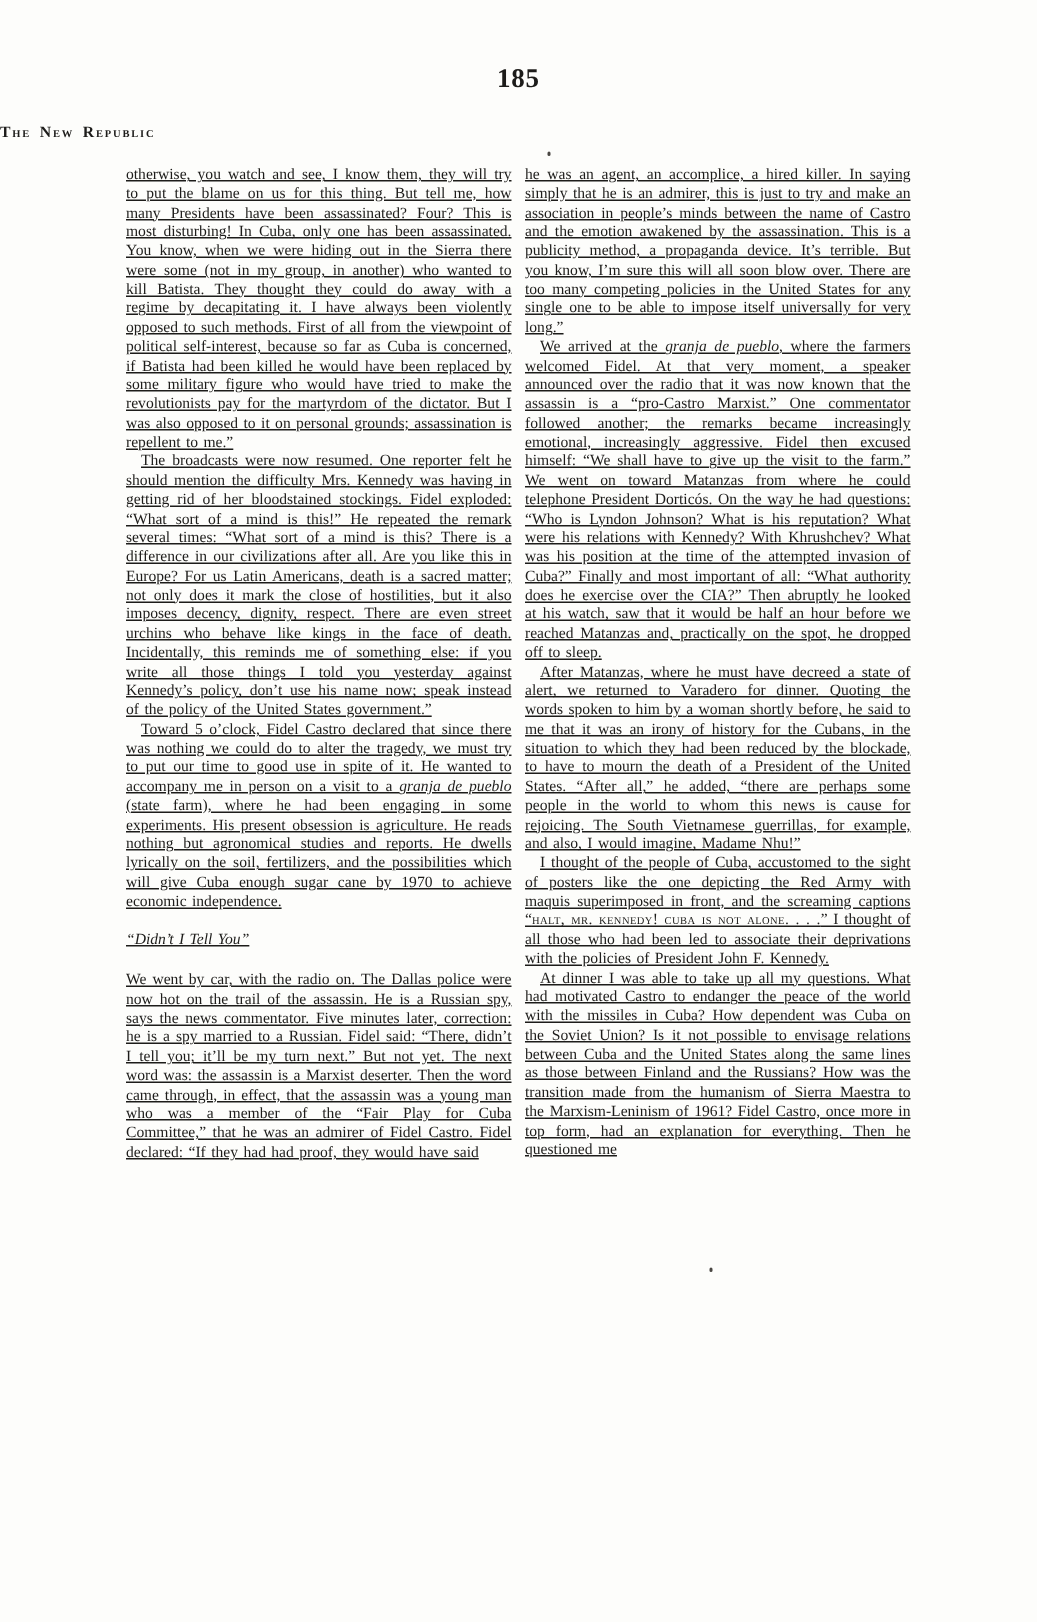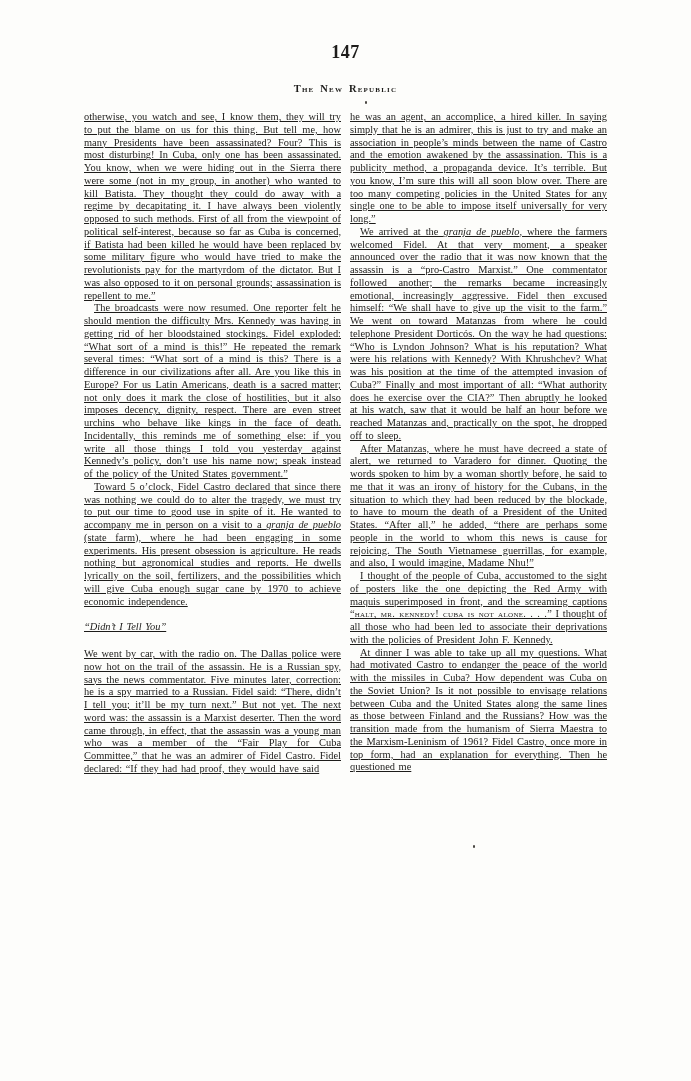--- a/index.html
+++ b/index.html
@@ -24,21 +24,21 @@
     text-align: center;
     font-size: 18px;
     font-weight: 600;
     letter-spacing: 0.5px;
   }
   .masthead {
     position: absolute;
     top: 83px;
     left: 0;
     width: 100%;
-    text-align: center;
+    text-align: left;
     font-variant: small-caps;
     font-weight: 700;
     font-size: 10.5px;
     letter-spacing: 1.2px;
     word-spacing: 2px;
   }
   .text-block {
     position: absolute;
     top: 111px;
     left: 84px;
@@ -74,21 +74,21 @@
     background: #4a4743;
     border-radius: 1px;
   }
   .speck-1 { left: 365px; top: 101px; }
   .speck-2 { left: 473px; top: 845px; }
 </style>
 </head>
 <body>
 
 <div class="page">
-  <div class="page-number">147</div>
+  <div class="page-number">185</div>
   <div class="masthead">The New Republic</div>
   <div class="speck speck-1"></div>
   <div class="text-block">
     <div class="col">
         <p class="body"><span>otherwise, you watch and see, I know them, they will try to put the blame on us for this thing. But tell me, how many Presidents have been assassinated? Four? This is most disturbing! In Cuba, only one has been assassinated. You know, when we were hiding out in the Sierra there were some (not in my group, in another) who wanted to kill Batista. They thought they could do away with a regime by decapitating it. I have always been violently opposed to such methods. First of all from the viewpoint of political self-interest, because so far as Cuba is concerned, if Batista had been killed he would have been replaced by some military figure who would have tried to make the revolutionists pay for the martyrdom of the dictator. But I was also opposed to it on personal grounds; assassination is repellent to me.”</span></p>
         <p class="body-indent"><span>The broadcasts were now resumed. One reporter felt he should mention the difficulty Mrs. Kennedy was having in getting rid of her bloodstained stockings. Fidel exploded: “What sort of a mind is this!” He repeated the remark several times: “What sort of a mind is this? There is a difference in our civilizations after all. Are you like this in Europe? For us Latin Americans, death is a sacred matter; not only does it mark the close of hostilities, but it also imposes decency, dignity, respect. There are even street urchins who behave like kings in the face of death. Incidentally, this reminds me of something else: if you write all those things I told you yesterday against Kennedy’s policy, don’t use his name now; speak instead of the policy of the United States government.”</span></p>
         <p class="body-indent"><span>Toward 5 o’clock, Fidel Castro declared that since there was nothing we could do to alter the tragedy, we must try to put our time to good use in spite of it. He wanted to accompany me in person on a visit to a </span><span class="italic">granja de pueblo</span><span> (state farm), where he had been engaging in some experiments. His present obsession is agriculture. He reads nothing but agronomical studies and reports. He dwells lyrically on the soil, fertilizers, and the possibilities which will give Cuba enough sugar cane by 1970 to achieve economic independence.</span></p>
         <p class="heading"><span class="italic">“Didn’t I Tell You”</span></p>
         <p class="body"><span>We went by car, with the radio on. The Dallas police were now hot on the trail of the assassin. He is a Russian spy, says the news commentator. Five minutes later, correction: he is a spy married to a Russian. Fidel said: “There, didn’t I tell you; it’ll be my turn next.” But not yet. The next word was: the assassin is a Marxist deserter. Then the word came through, in effect, that the assassin was a young man who was a member of the “Fair Play for Cuba Committee,” that he was an admirer of Fidel Castro. Fidel declared: “If they had had proof, they would have said</span></p>
       </div>

